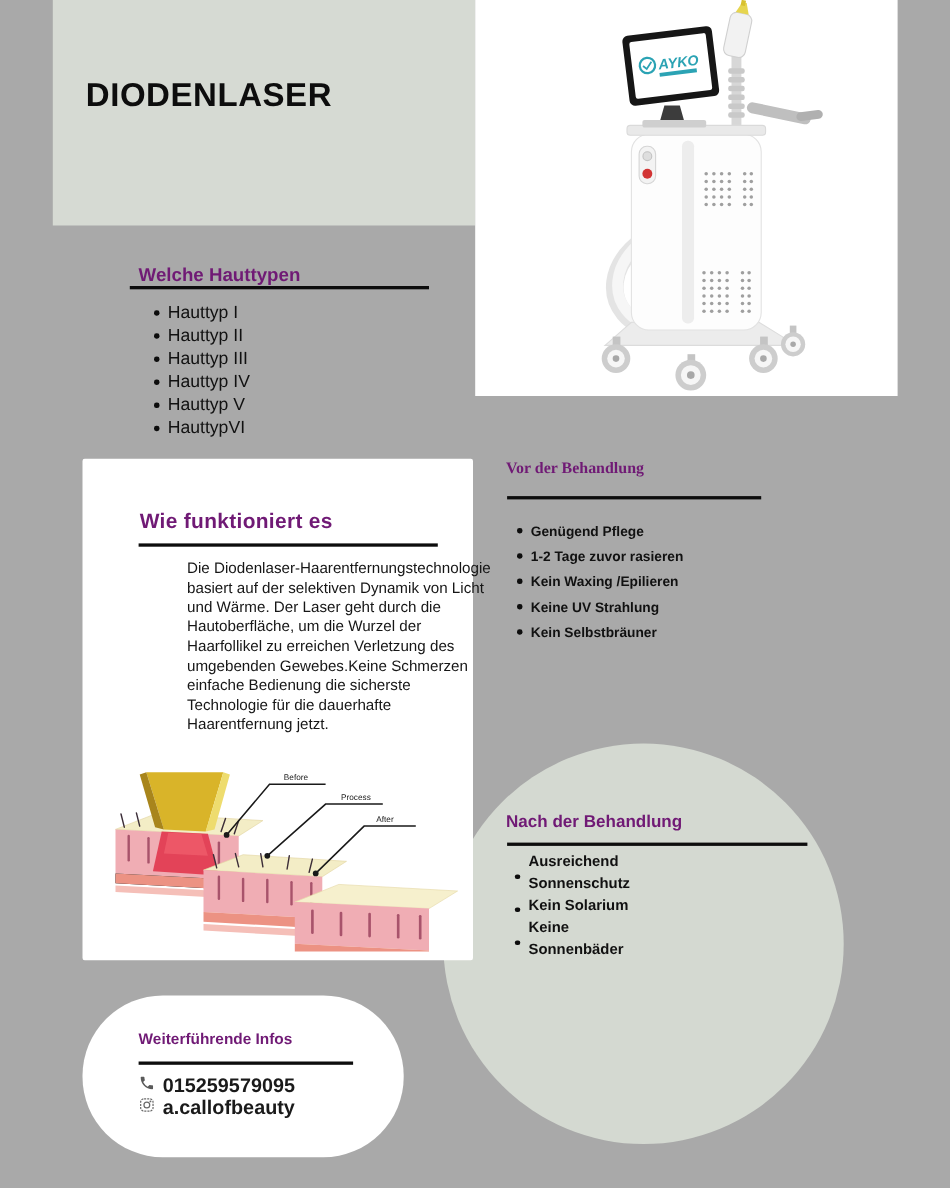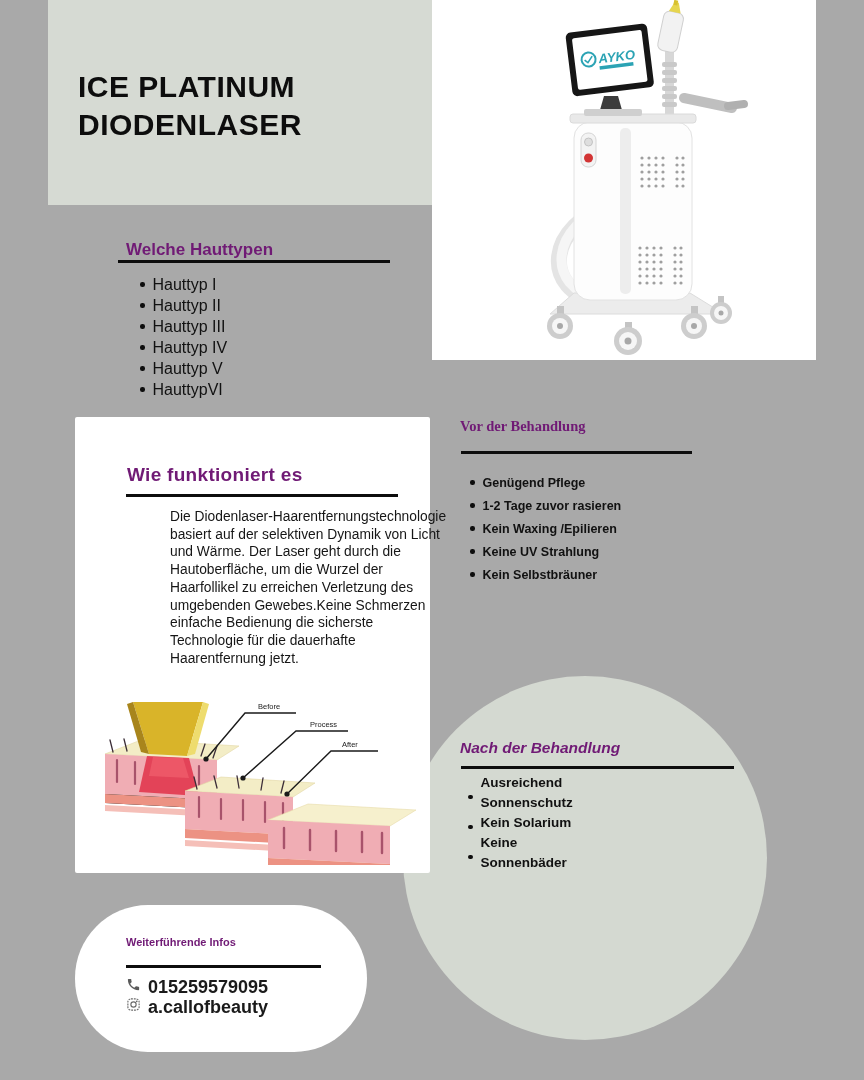--- a/index.html
+++ b/index.html
@@ -31,26 +31,26 @@
 
   .wie-head{left:127px;top:447px;font-size:19px;letter-spacing:.3px;margin-top:17px;}
   .wie-rule{left:126px;top:494px;width:272px;}
   .wie-para{left:126px;top:508px;width:280px;font-size:13.8px;line-height:17.7px;color:#161616;margin-left:44px;}
 
   .vor-head{left:460px;top:418px;font-size:14.5px;font-family:Liberation Serif, serif;}
   .vor-rule{left:461px;top:451px;width:231px;height:2.5px;}
   .vor-list{left:470px;top:471px;}
   .vor-list .li{height:23px;font-size:12.5px;font-weight:600;}
 
-  .nach-head{left:460px;top:739px;font-size:15.5px;font-style:italic;}
+  .nach-head{left:460px;top:739px;font-size:15.5px;}
   .nach-rule{left:461px;top:766px;width:273px;height:2.5px;}
   .nach-list{left:468px;top:773px;width:128px;}
   .nach-list .li{font-size:13.5px;font-weight:700;line-height:20px;margin-bottom:0;}
 
-  .infos-head{left:126px;top:936px;font-size:11px;}
+  .infos-head{left:126px;top:936px;font-size:14px;}
   .infos-rule{left:126px;top:965px;width:195px;height:2.5px;}
   .infos-rows{left:126px;top:977px;}
   .info-row{display:flex;align-items:flex-start;gap:7px;height:20px;font-size:18px;font-weight:700;color:#1a1a1a;}
 
   
   .li{display:flex;align-items:center;}
   .dot{width:4.5px;height:4.5px;border-radius:50%;background:#0d0d0d;margin-right:8px;flex:0 0 auto;}
   .nach-list .li{align-items:center;}
   .nach-list .dot{margin-top:8px;}
 
@@ -58,21 +58,20 @@
   .diagram{left:100px;top:690px;}
   .machine{left:432px;top:0;}
 </style>
 </head>
 <body>
 
 <div id="canvas">
 
   <div class="abs title-block"></div>
   <div class="abs title-text">
-    <div>ICE PLATINUM</div>
     <div>DIODENLASER</div>
   </div>
 
   <div class="abs product-box"></div>
   <svg class="abs machine" width="384" height="360" viewBox="0 0 384 360">
 
     <rect x="233" y="28" width="9" height="105" rx="3" fill="#d7d7d7"></rect>
 
     <g fill="#c9c9c9">
       <rect x="230" y="62" width="15" height="5" rx="2"></rect>

